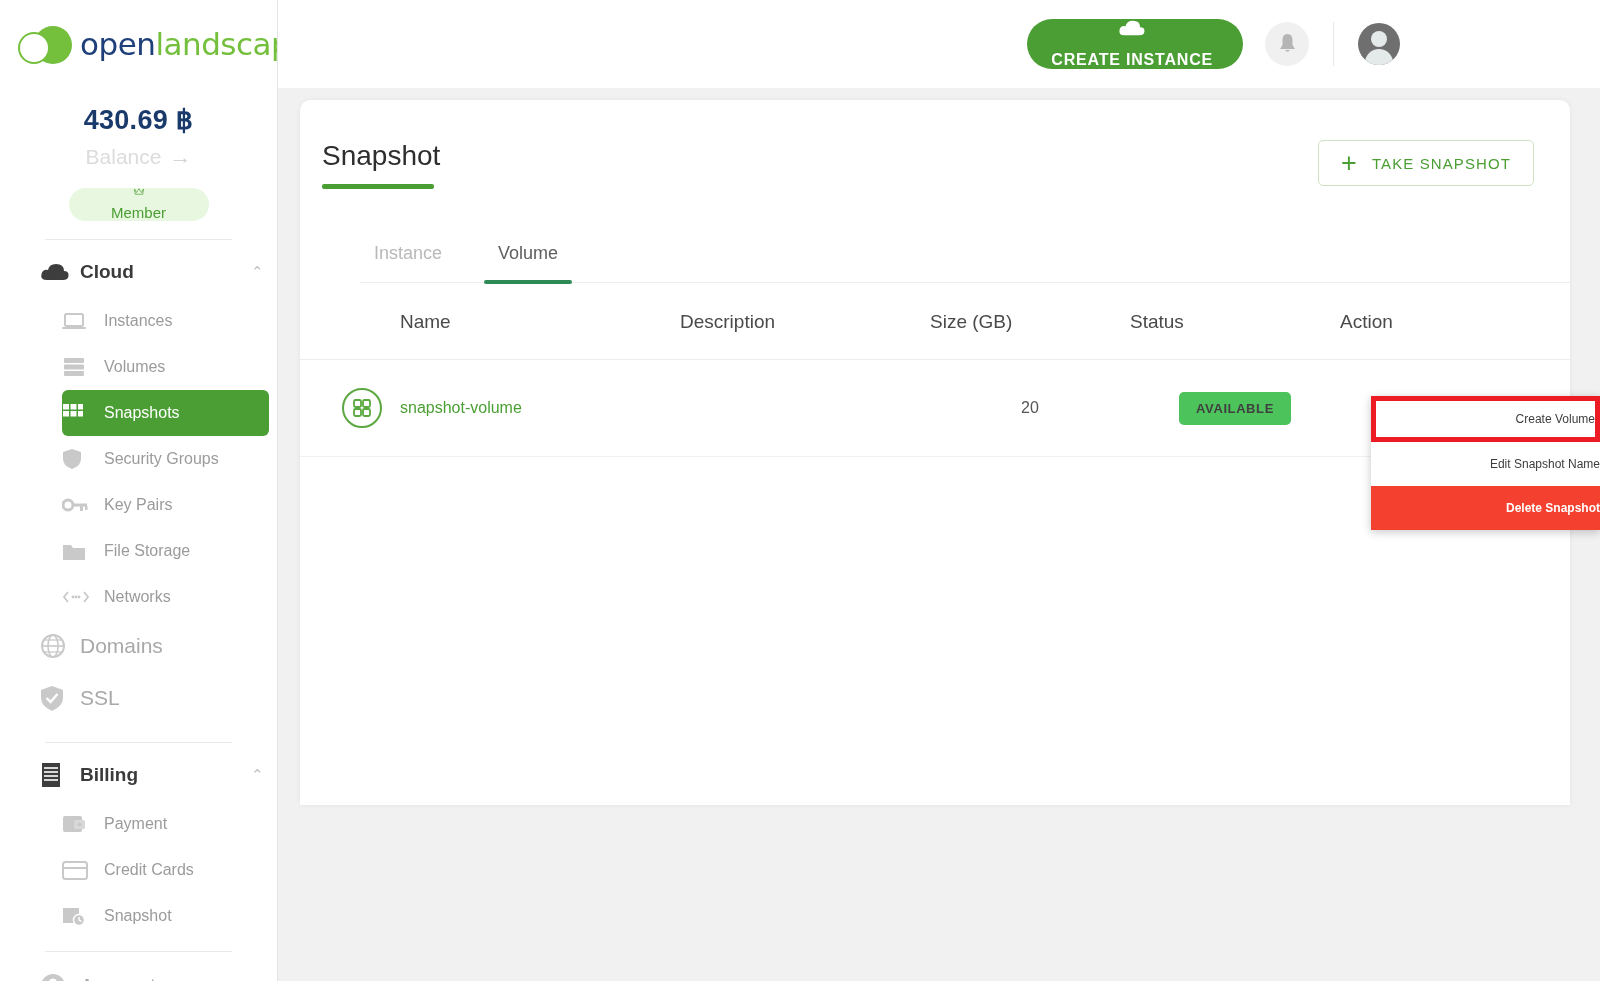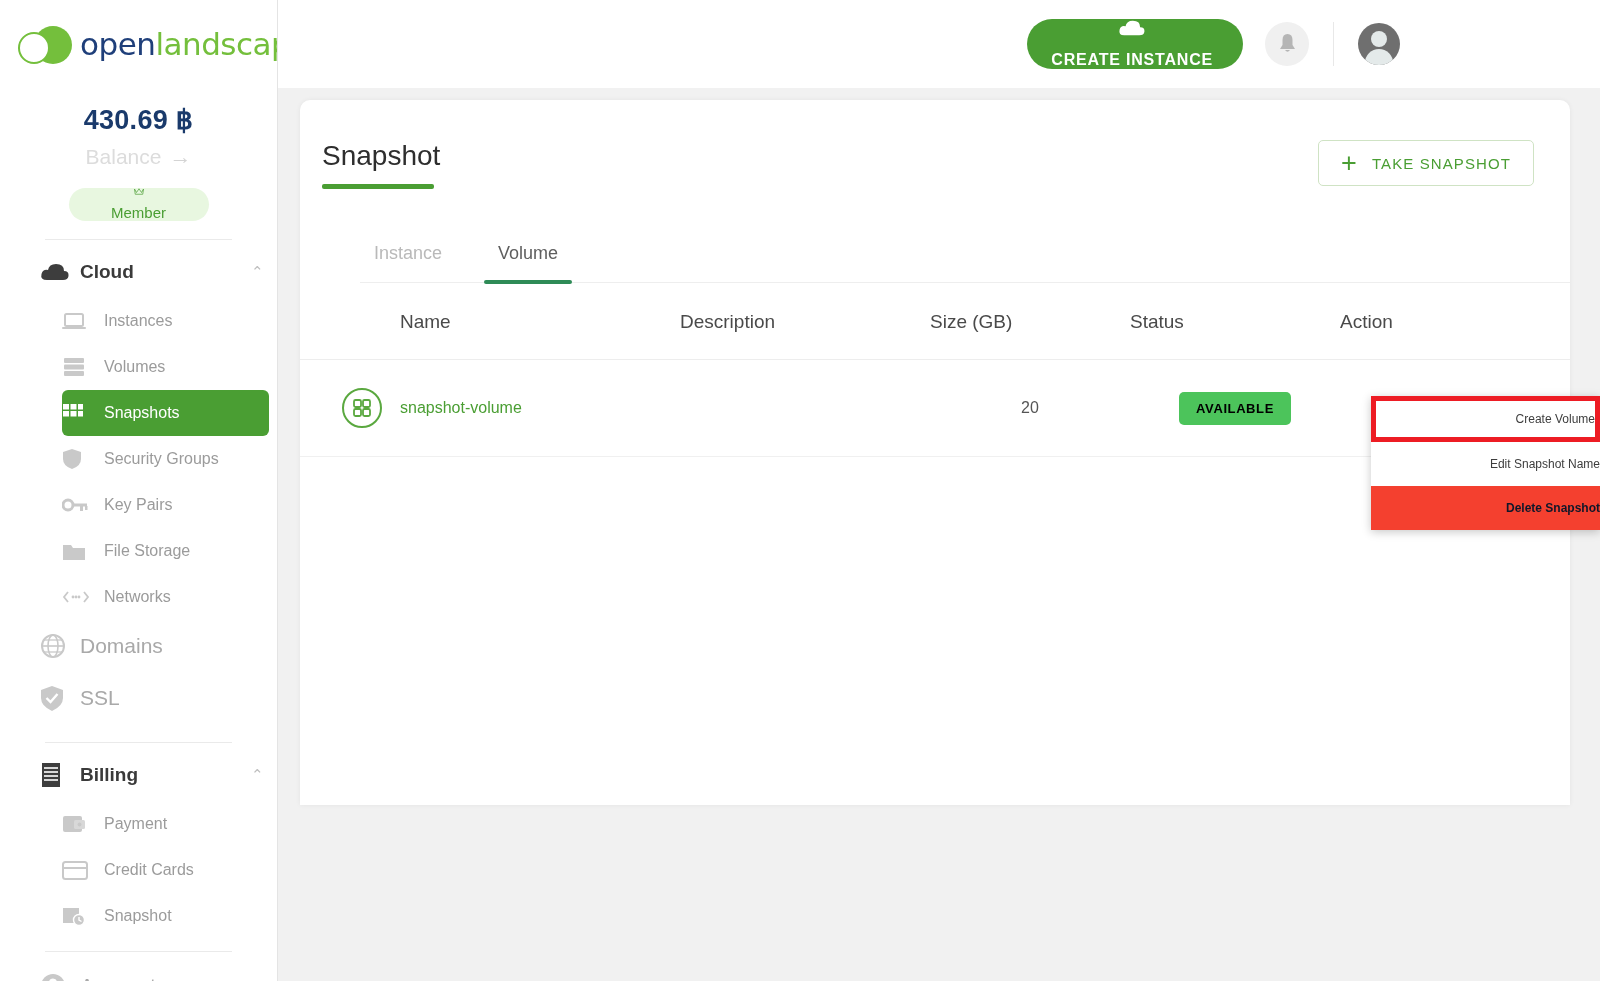--- a/index.html
+++ b/index.html
@@ -192,42 +192,42 @@
   .c-stat  { width: 210px; text-align: center; }
   .c-act   { width: 230px; }
 
   .row-icon {
     width: 40px; height: 40px; border-radius: 50%;
     border: 2px solid #5aa83f;
     display: flex; align-items: center; justify-content: center;
   }
   .vol-link { color: #4a9e33; font-size: 16px; text-decoration: none; cursor: pointer; }
   .badge-avail {
-    display: inline-block; background: #4cc45b; color: #000000;
+    display: inline-block; background: #4cc45b; color: #404040;
     font-size: 13px; font-weight: bold; letter-spacing: 0.6px;
     padding: 9px 17px; border-radius: 5px;
   }
 
   
   #action-menu {
     position: absolute; left: 1371px; top: 396px;
     width: 229px; background: #ffffff;
     box-shadow: 0 2px 9px rgba(0,0,0,0.22);
     z-index: 40;
   }
   .menu-item {
     padding: 15px 0 15px 24px; font-size: 12px; color: #3d3d3d;
     cursor: pointer; background: #ffffff; text-align: right;
   }
   .menu-item.highlight {
     border: 5px solid #ed1c24;
     padding: 11px 0 11px 19px;
   }
   .menu-item.danger {
-    background: #f4402f; color: #0f172a; font-weight: bold;
+    background: #f4402f; color: #ffffff; font-weight: bold;
   }
 </style>
 </head>
 <body>
 
 <div id="app">
 
   <div id="sidebar">
 
     <div class="logo-wrap">

